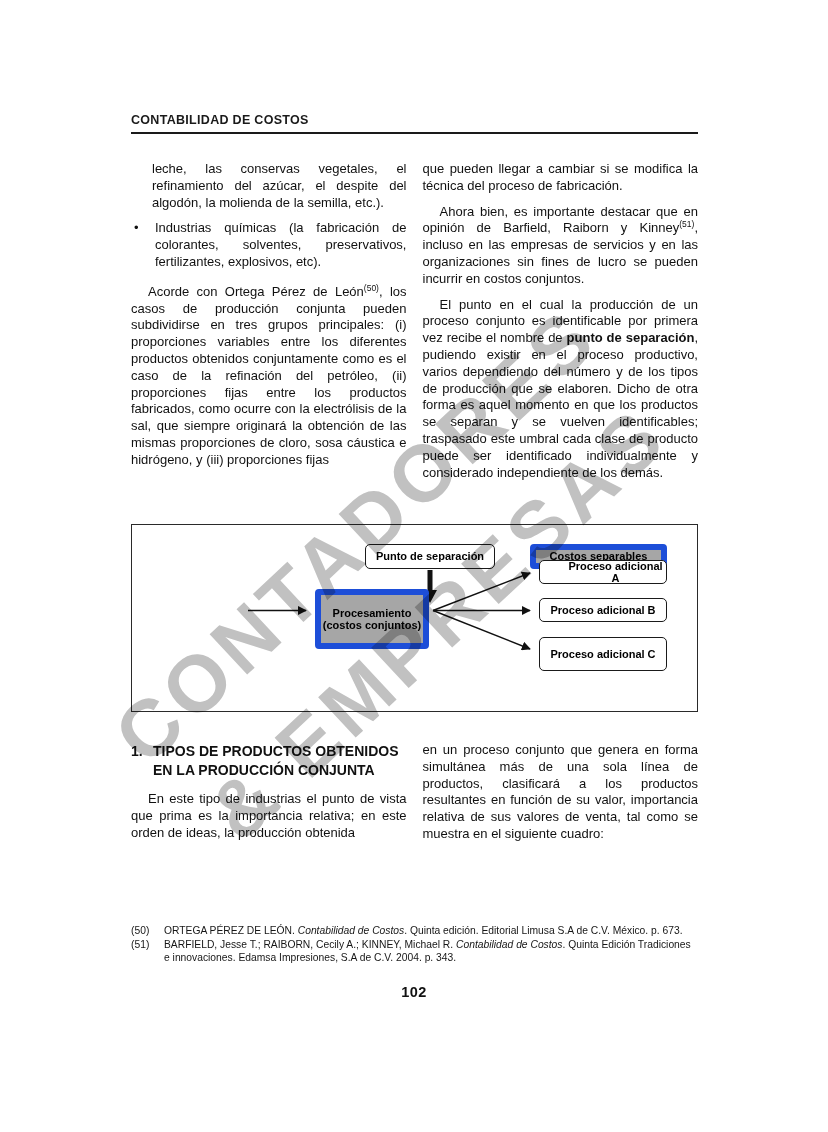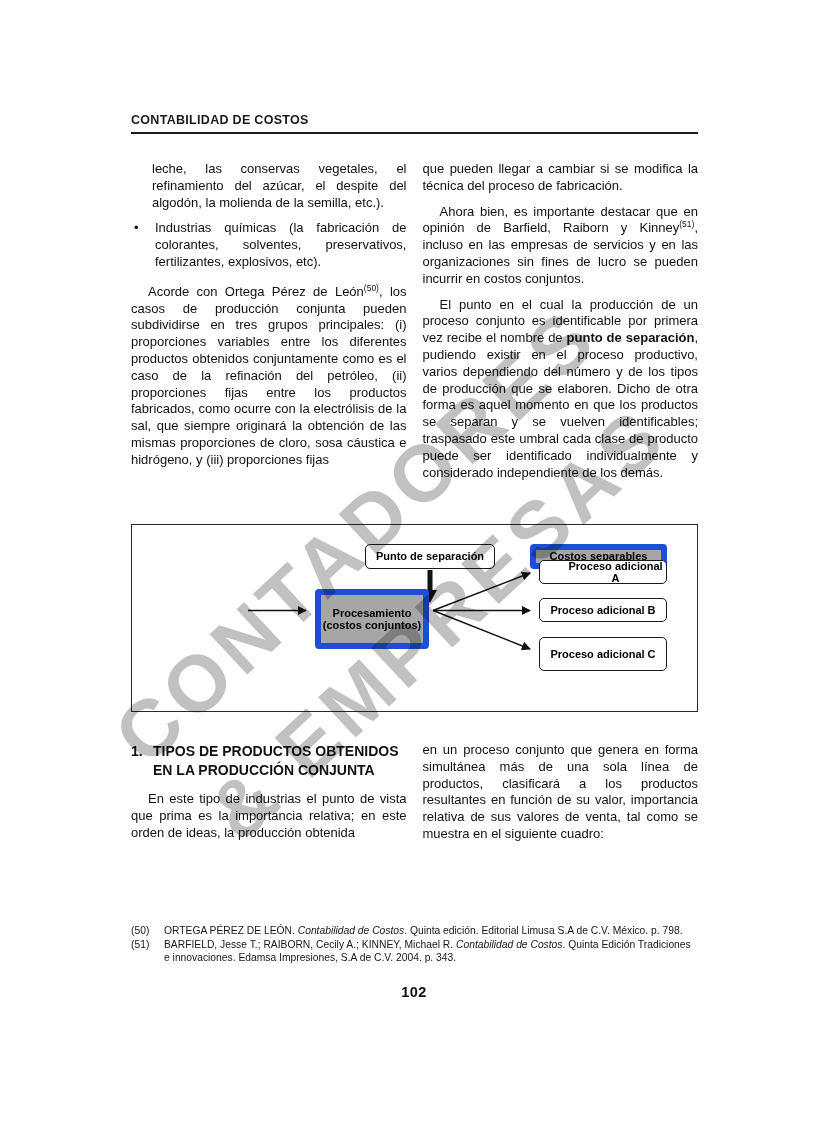--- a/index.html
+++ b/index.html
@@ -213,21 +213,21 @@
       <p class="indent">En este tipo de industrias el punto de vista que prima es la importancia relativa; en este orden de ideas, la producción obtenida</p>
     </div>
     <div class="col">
       <p>en un proceso conjunto que genera en forma simultánea más de una sola línea de productos, clasificará a los productos resultantes en función de su valor, importancia relativa de sus valores de venta, tal como se muestra en el siguiente cuadro:</p>
     </div>
   </section>
 
   <section class="footnotes">
     <div class="fn">
       <span class="fn-num">(50)</span>
-      <span class="fn-text"><span>ORTEGA PÉREZ DE LEÓN. </span><i>Contabilidad de Costos</i><span>. Quinta edición. Editorial Limusa S.A de C.V. México. p. 798.</span></span>
+      <span class="fn-text"><span>ORTEGA PÉREZ DE LEÓN. </span><i>Contabilidad de Costos</i><span>. Quinta edición. Editorial Limusa S.A de C.V. México. p. 673.</span></span>
     </div>
     <div class="fn">
       <span class="fn-num">(51)</span>
       <span class="fn-text"><span>BARFIELD, Jesse T.; RAIBORN, Cecily A.; KINNEY, Michael R. </span><i>Contabilidad de Costos</i><span>. Quinta Edición Tradiciones e innovaciones. Edamsa Impresiones, S.A de C.V. 2004. p. 343.</span></span>
     </div>
   </section>
 
   <div class="page-number">102</div>
 
 </div>

